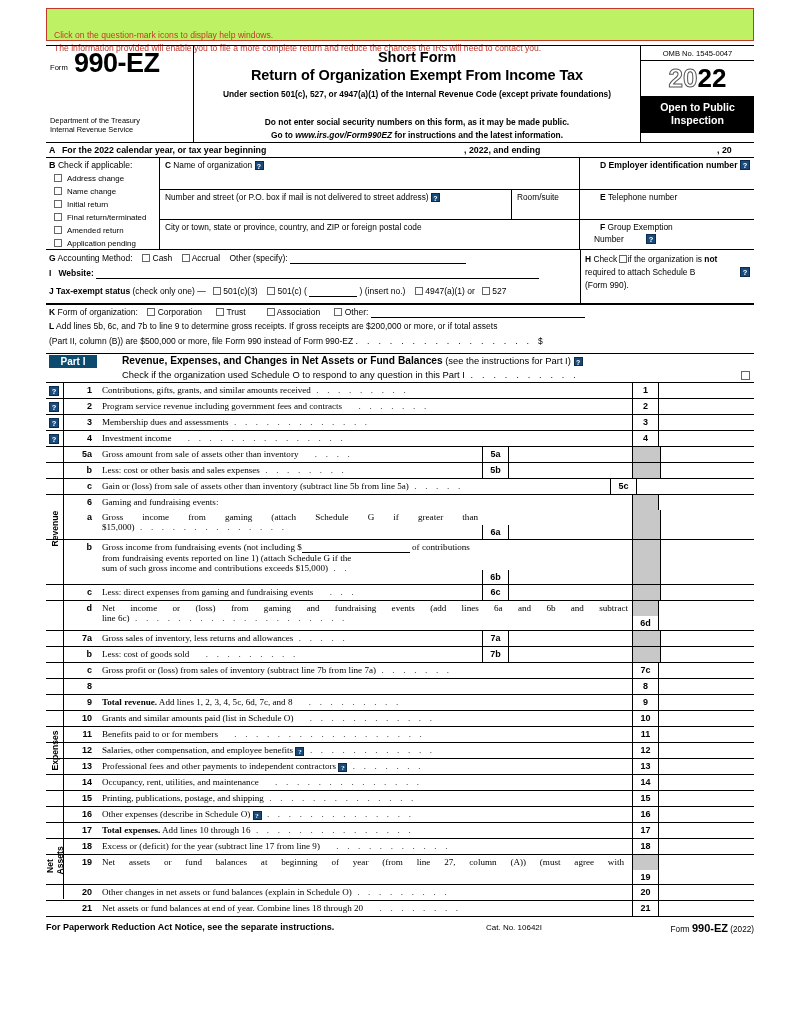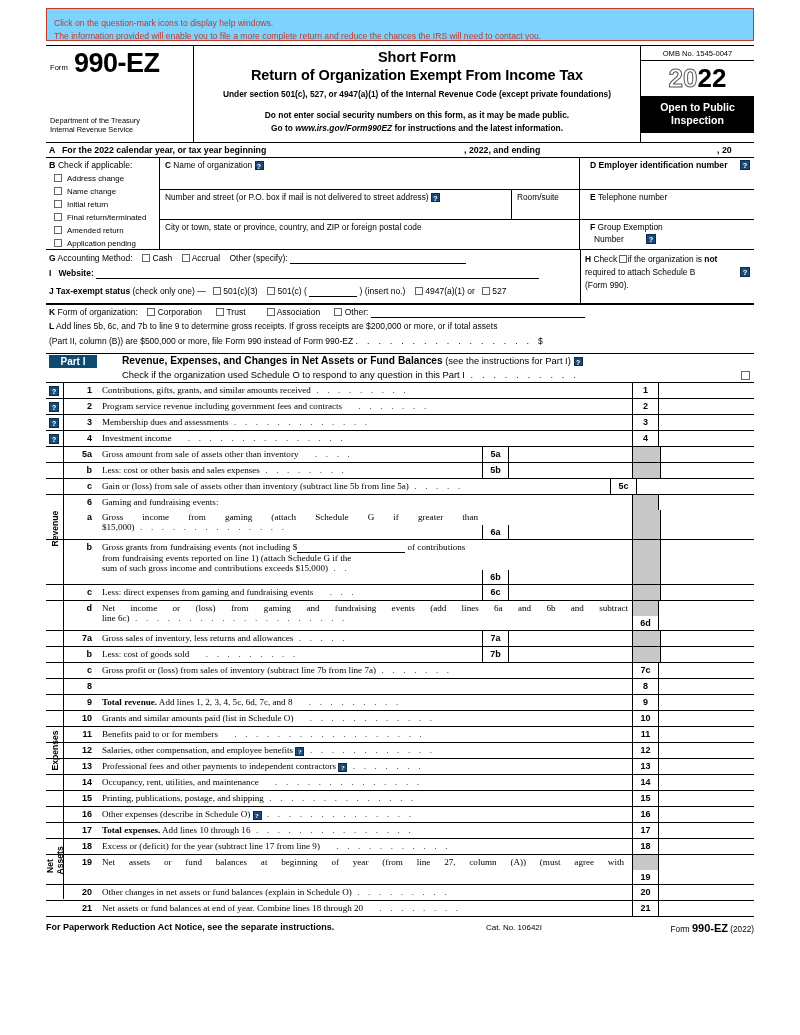--- a/index.html
+++ b/index.html
@@ -8,23 +8,23 @@
     background: #ffffff;
     font-family: "Liberation Sans", sans-serif;
   }
   body { width: 800px; height: 1035px; position: relative; }
 
   .page { position: absolute; left: 0; top: 0; width: 800px; height: 1035px; background: #fff; }
 
   
   .alert {
     position: absolute; left: 46px; top: 8px; width: 708px; height: 33px;
-    border: 1.5px solid #c0392b; background: #7dd3fc;
+    border: 1.5px solid #c0392b; background: #bef264;
     color: #c0392b; font-size: 8.6px; line-height: 12.5px;
-    padding: 8px 6px 0 7px;
+    padding: 20px 6px 0 7px;
   }
   .alert div { white-space: nowrap; }
 
   
   .frame {
     position: absolute; left: 46px; top: 45px; width: 708px; height: 875px;
     border-top: 1.6px solid #000;
   }
 
   
@@ -41,21 +41,21 @@
   }
   .mh-dept { position: absolute; left: 4px; top: 70px; font-size: 7.4px; line-height: 9.4px; }
 
   .mh-mid {
     position: absolute; left: 148px; top: 0; width: 447px; height: 97px;
     border-right: 1.4px solid #000; text-align: center;
   }
   .mh-title1 { font-size: 14.5px; font-weight: bold; margin-top: 3px; }
   .mh-title2 { font-size: 14.5px; font-weight: bold; margin-top: 2px; letter-spacing: -0.1px; }
   .mh-sub { font-size: 8.4px; font-weight: bold; margin-top: 6px; }
-  .mh-sub2 { font-size: 8.4px; font-weight: bold; margin-top: 11px; }
+  .mh-sub2 { font-size: 8.4px; font-weight: bold; margin-top: 18px; }
   .mh-sub3 { font-size: 8.4px; font-weight: bold; margin-top: 3px; }
   .mh-sub3 i { font-style: italic; }
 
   .mh-right { position: absolute; left: 595px; top: 0; width: 113px; height: 97px; }
   .omb { font-size: 7.6px; text-align: center; padding-top: 3px; }
   .omb-div { border-bottom: 1px solid #000; margin-top: 2px; }
   .year { text-align: center; height: 34px; position: relative; }
   .year span { font-size: 26px; font-weight: bold; line-height: 34px; }
   .year .hollow { color: #fff; -webkit-text-stroke: 1px #555; }
   .openpub {
@@ -91,21 +91,21 @@
   .cbox .lbl { position: absolute; left: 5px; top: 2px; font-size: 8.3px; }
   .roomsuite {
     position: absolute; right: 0; top: 0; width: 68px; height: 100%;
     border-left: 1.2px solid #000;
   }
   .roomsuite span { position: absolute; left: 5px; top: 2px; font-size: 8.3px; }
 
   .colD { position: absolute; left: 534px; top: 0; right: 0; height: 92px; font-size: 8.4px; }
   .dcell { position: relative; border-bottom: 1.2px solid #000; }
   .dcell.last { border-bottom: none; }
-  .dcell .l { position: absolute; left: 10px; top: 2px; }
+  .dcell .l { position: absolute; left: 20px; top: 2px; }
   .dcell .l b { font-size: 8.6px; }
 
   
   .blockGH { position: relative; height: 54px; border-bottom: 1.2px solid #000; }
   .gLeft { position: absolute; left: 0; top: 0; width: 534px; height: 54px; font-size: 8.5px; }
   .gLine { position: absolute; left: 3px; white-space: nowrap; }
   .gLine .cb { display: inline-block; width: 8px; height: 8px; border: 1px solid #666; vertical-align: -1px; }
   .uline { display: inline-block; border-bottom: 1px solid #000; }
   .gRight {
     position: absolute; left: 534px; top: 0; right: 0; height: 54px;
@@ -488,21 +488,21 @@
         </div>
         <div class="amtnum" style="left:436px; top:15px; height:15px;">6a</div>
         <div class="amtbox" style="left:464px; width:122px; top:15px; height:15px;"></div>
         <div class="amtbox grayfill" style="left:586px; width:28px; border-left:1px solid #000;"></div>
         <div class="amtbox" style="left:614px; right:0; border-left:1px solid #000;"></div>
       </div>
 
       <div class="row" style="height:45px">
         <div class="ncol">b</div>
         <div class="desc" style="right:150px">
-          <div><span>Gross grants from fundraising events (not including  $</span><span class="uline" style="width:108px">&nbsp;</span> <span>of contributions</span></div>
+          <div><span>Gross income from fundraising events (not including  $</span><span class="uline" style="width:108px">&nbsp;</span> <span>of contributions</span></div>
           <div>from fundraising events reported on line 1) (attach Schedule G if the</div>
           <div><span>sum of such gross income and contributions exceeds $15,000)</span><span class="dots"> . .</span></div>
         </div>
         <div class="amtnum" style="left:436px; top:30px; height:15px;">6b</div>
         <div class="amtbox" style="left:464px; width:122px; top:30px; height:15px;"></div>
         <div class="amtbox grayfill" style="left:586px; width:28px; border-left:1px solid #000;"></div>
         <div class="amtbox" style="left:614px; right:0; border-left:1px solid #000;"></div>
       </div>
 
       <div class="row" style="height:16px">

